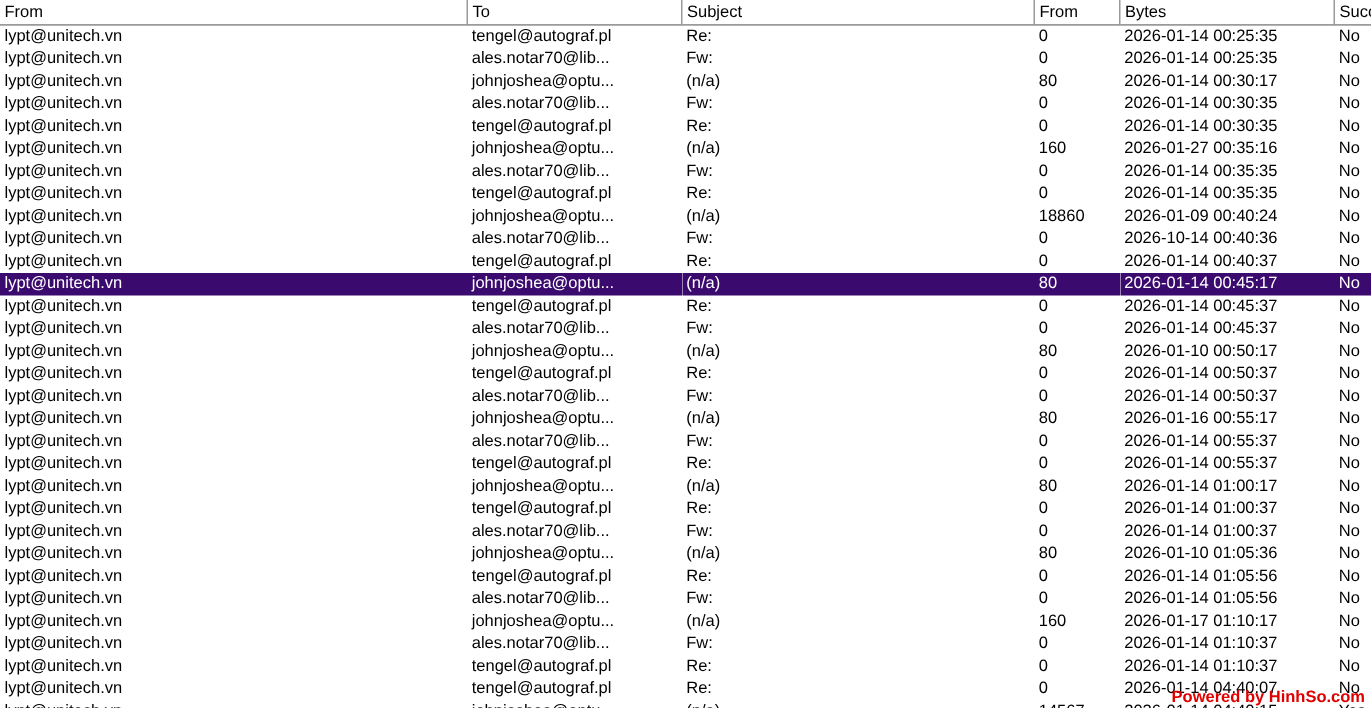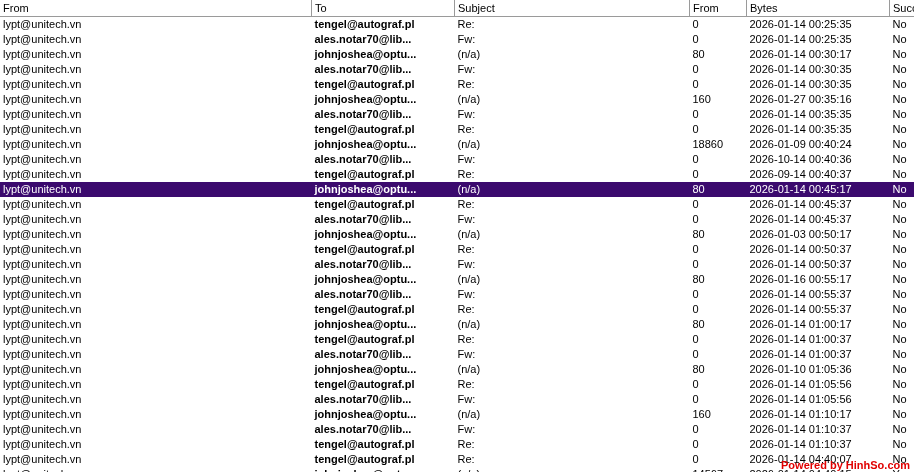--- a/index.html
+++ b/index.html
@@ -50,21 +50,21 @@
     white-space: nowrap;
     overflow: hidden;
     text-overflow: clip;
     border: none;
   }
   tr.row.selected td {
     background: #3b0a6e;
     color: #ffffff;
   }
   .col-from { width: 305px; }
-  .col-to { width: 136px; font-weight: bold; }
+  .col-to { width: 136px; }
   .col-subject { width: 228px; }
   .col-bytes { width: 50px; }
   .col-date { width: 136px; }
   .col-success { width: 59px; }
 
   .watermark {
     position: absolute;
     right: 4px;
     bottom: 1px;
     color: #e00000;
@@ -170,21 +170,21 @@
           <td class="col-subject">Fw:</td>
           <td class="col-bytes">0</td>
           <td class="col-date">2026-10-14 00:40:36</td>
           <td class="col-success">No</td>
         </tr>
         <tr class="row">
           <td class="col-from">lypt@unitech.vn</td>
           <td class="col-to">tengel@autograf.pl</td>
           <td class="col-subject">Re:</td>
           <td class="col-bytes">0</td>
-          <td class="col-date">2026-09-14 00:40:37</td>
+          <td class="col-date">2026-01-14 00:40:37</td>
           <td class="col-success">No</td>
         </tr>
         <tr class="row selected">
           <td class="col-from">lypt@unitech.vn</td>
           <td class="col-to">johnjoshea@optu...</td>
           <td class="col-subject">(n/a)</td>
           <td class="col-bytes">80</td>
           <td class="col-date">2026-01-14 00:45:17</td>
           <td class="col-success">No</td>
         </tr>
@@ -202,21 +202,21 @@
           <td class="col-subject">Fw:</td>
           <td class="col-bytes">0</td>
           <td class="col-date">2026-01-14 00:45:37</td>
           <td class="col-success">No</td>
         </tr>
         <tr class="row">
           <td class="col-from">lypt@unitech.vn</td>
           <td class="col-to">johnjoshea@optu...</td>
           <td class="col-subject">(n/a)</td>
           <td class="col-bytes">80</td>
-          <td class="col-date">2026-01-03 00:50:17</td>
+          <td class="col-date">2026-01-10 00:50:17</td>
           <td class="col-success">No</td>
         </tr>
         <tr class="row">
           <td class="col-from">lypt@unitech.vn</td>
           <td class="col-to">tengel@autograf.pl</td>
           <td class="col-subject">Re:</td>
           <td class="col-bytes">0</td>
           <td class="col-date">2026-01-14 00:50:37</td>
           <td class="col-success">No</td>
         </tr>
@@ -298,21 +298,21 @@
           <td class="col-subject">Fw:</td>
           <td class="col-bytes">0</td>
           <td class="col-date">2026-01-14 01:05:56</td>
           <td class="col-success">No</td>
         </tr>
         <tr class="row">
           <td class="col-from">lypt@unitech.vn</td>
           <td class="col-to">johnjoshea@optu...</td>
           <td class="col-subject">(n/a)</td>
           <td class="col-bytes">160</td>
-          <td class="col-date">2026-01-14 01:10:17</td>
+          <td class="col-date">2026-01-17 01:10:17</td>
           <td class="col-success">No</td>
         </tr>
         <tr class="row">
           <td class="col-from">lypt@unitech.vn</td>
           <td class="col-to">ales.notar70@lib...</td>
           <td class="col-subject">Fw:</td>
           <td class="col-bytes">0</td>
           <td class="col-date">2026-01-14 01:10:37</td>
           <td class="col-success">No</td>
         </tr>

